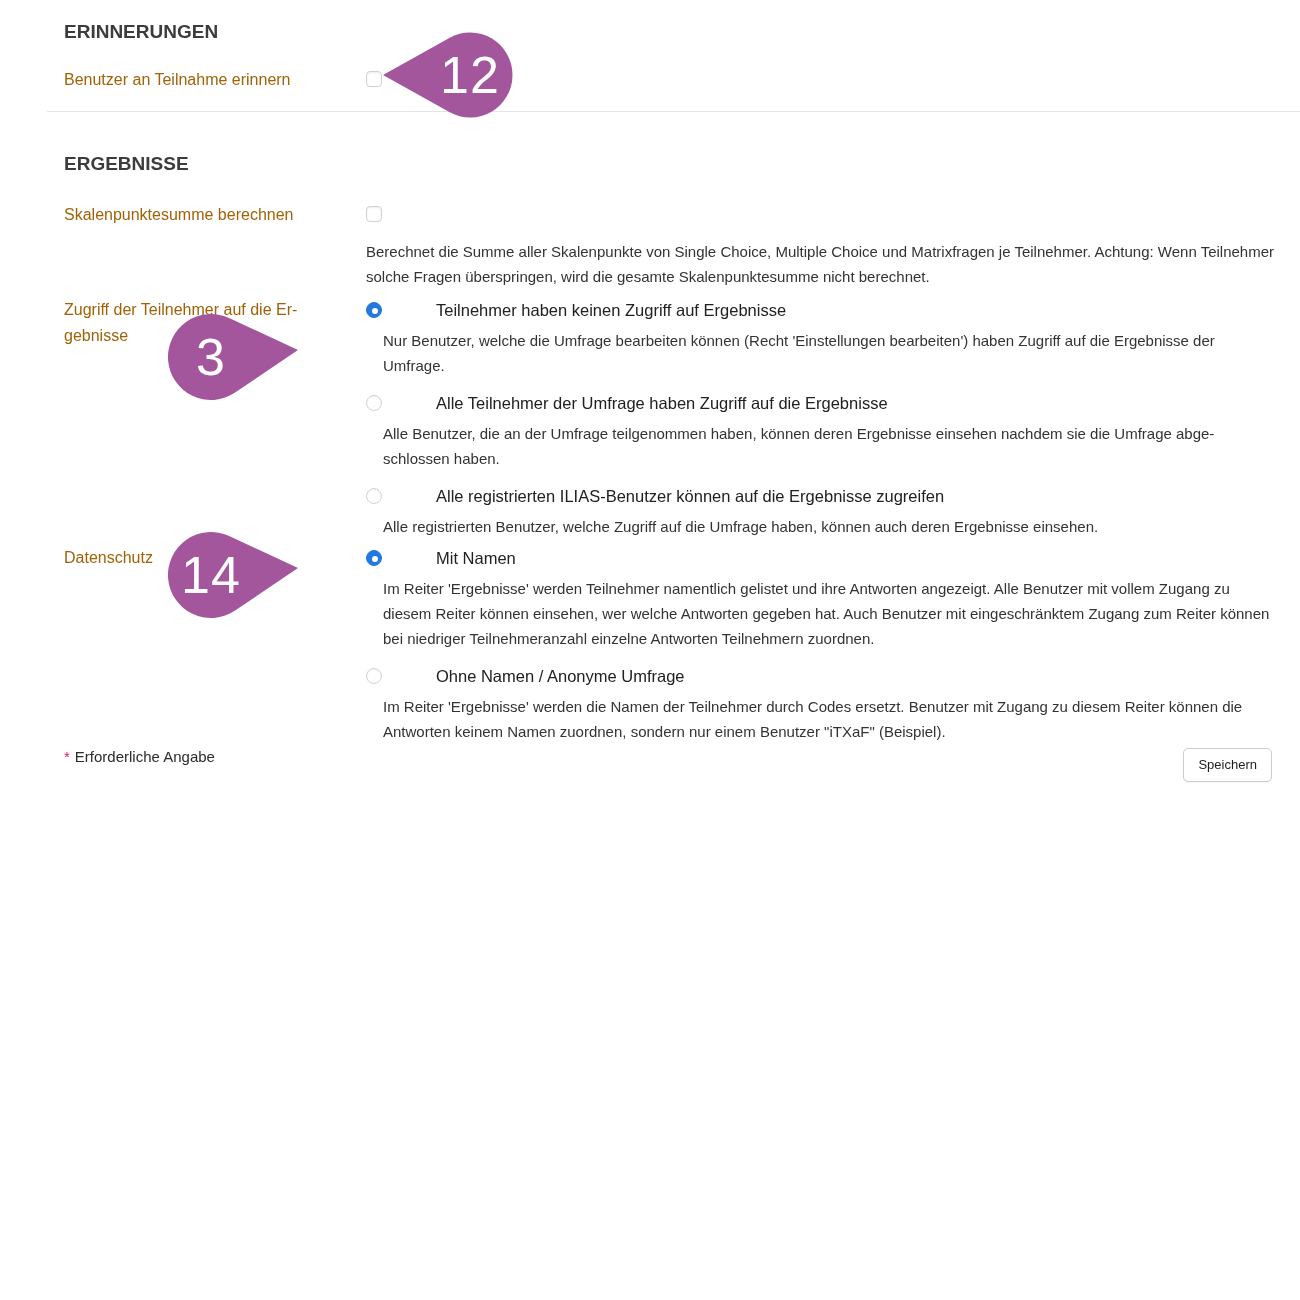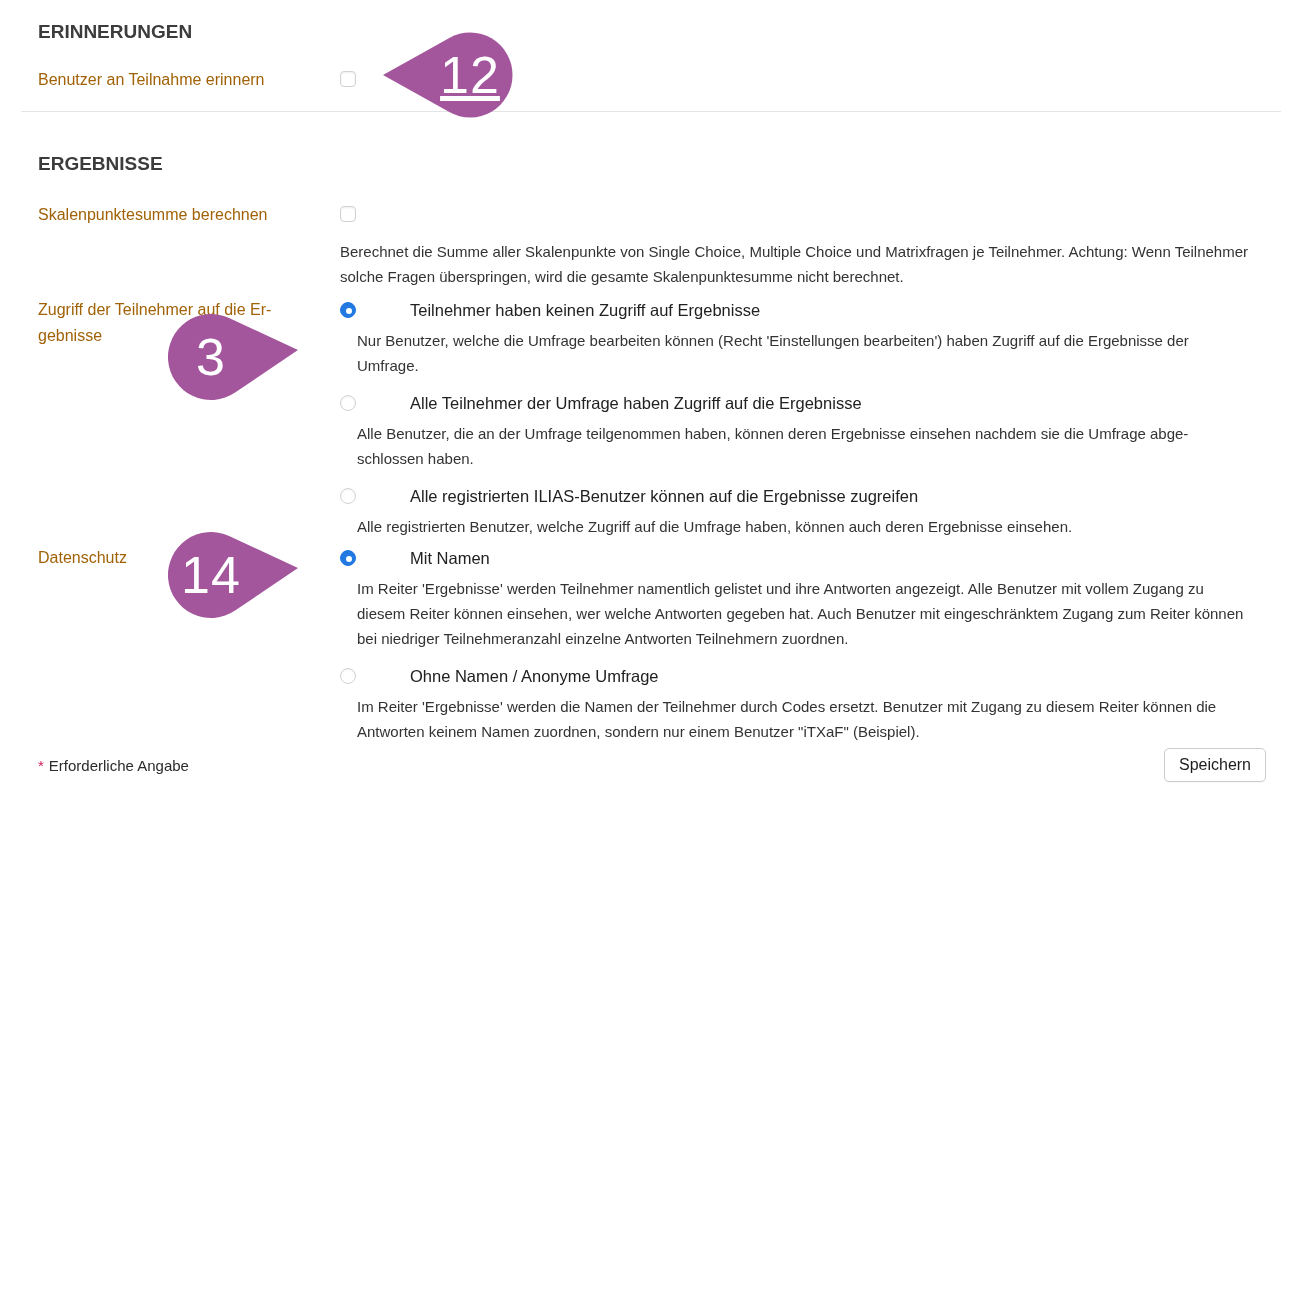--- a/index.html
+++ b/index.html
@@ -5,21 +5,21 @@
   * { box-sizing: border-box; }
   html, body { margin: 0; padding: 0; }
   body {
     width: 1300px; height: 1300px;
     background: #ffffff;
     font-family: "Liberation Sans", "DejaVu Sans", sans-serif;
     color: #2b2b2b;
     position: relative;
     overflow: hidden;
   }
-  .content { padding: 18px 30px 0 38px; }
+  .content { padding: 18px 24px 0 38px; margin-left: 26px; }
 
   .section-title {
     font-size: 19px; font-weight: 700; color: #3c3c3c;
     margin: 0; line-height: 24px;
   }
   .form-row { display: flex; align-items: flex-start; }
   .col-label {
     flex: 0 0 302px; width: 302px; padding-right: 14px;
     font-size: 16px; line-height: 26px; color: #a16207;
   }
@@ -55,42 +55,42 @@
     margin-left: 6px; font-size: 16.5px; line-height: 26px; color: #212121;
     cursor: pointer;
   }
   .option-desc, .field-desc {
     margin: 5px 0 0 17px; max-width: 890px;
     font-size: 15px; line-height: 25px; color: #333333;
   }
   .field-desc { margin-left: 0; max-width: 913px; margin-top: 13px; }
 
   .footer-row {
-    display: flex; justify-content: space-between; align-items: center;
+    display: flex; justify-content: space-between; 
     margin-top: 4px; padding-right: 4px;
   }
   .required-note { font-size: 15px; color: #2b2b2b; }
   .required-star { color: #d81b5a; margin-right: 5px; }
   .save-button {
-    font-family: inherit; font-size: 16px; color: #1d1d1d;
+    font-family: inherit; font-size: 13px; color: #1d1d1d;
     background: #ffffff; border: 1px solid #cccccc; border-radius: 5px;
     padding: 5px 14px; line-height: 22px; cursor: pointer;
     box-shadow: 0 1px 1px rgba(0,0,0,0.03);
   }
 
   
   .balloon { position: absolute; width: 130px; height: 86px; }
   .balloon svg { position: absolute; left: 0; top: 0; width: 130px; height: 86px; }
   .balloon .num {
     position: absolute; top: 0; width: 86px; height: 86px;
     display: flex; align-items: center; justify-content: center;
     color: #ffffff; font-size: 52px; font-weight: 400; letter-spacing: 1px;
   }
   .balloon.point-right .num { left: 0; }
-  .balloon.point-left  .num { left: 44px; text-decoration: underline; }
+  .balloon.point-left  .num { left: 44px; }
   #balloon-12 { left: 383px; top: 32px; }
   #balloon-13 { left: 168px; top: 314px; }
   #balloon-14 { left: 168px; top: 532px; }
 </style>
 </head>
 <body>
 
 <div class="content">
 
   <h2 class="section-title" style="margin-top:2px">ERINNERUNGEN</h2>

